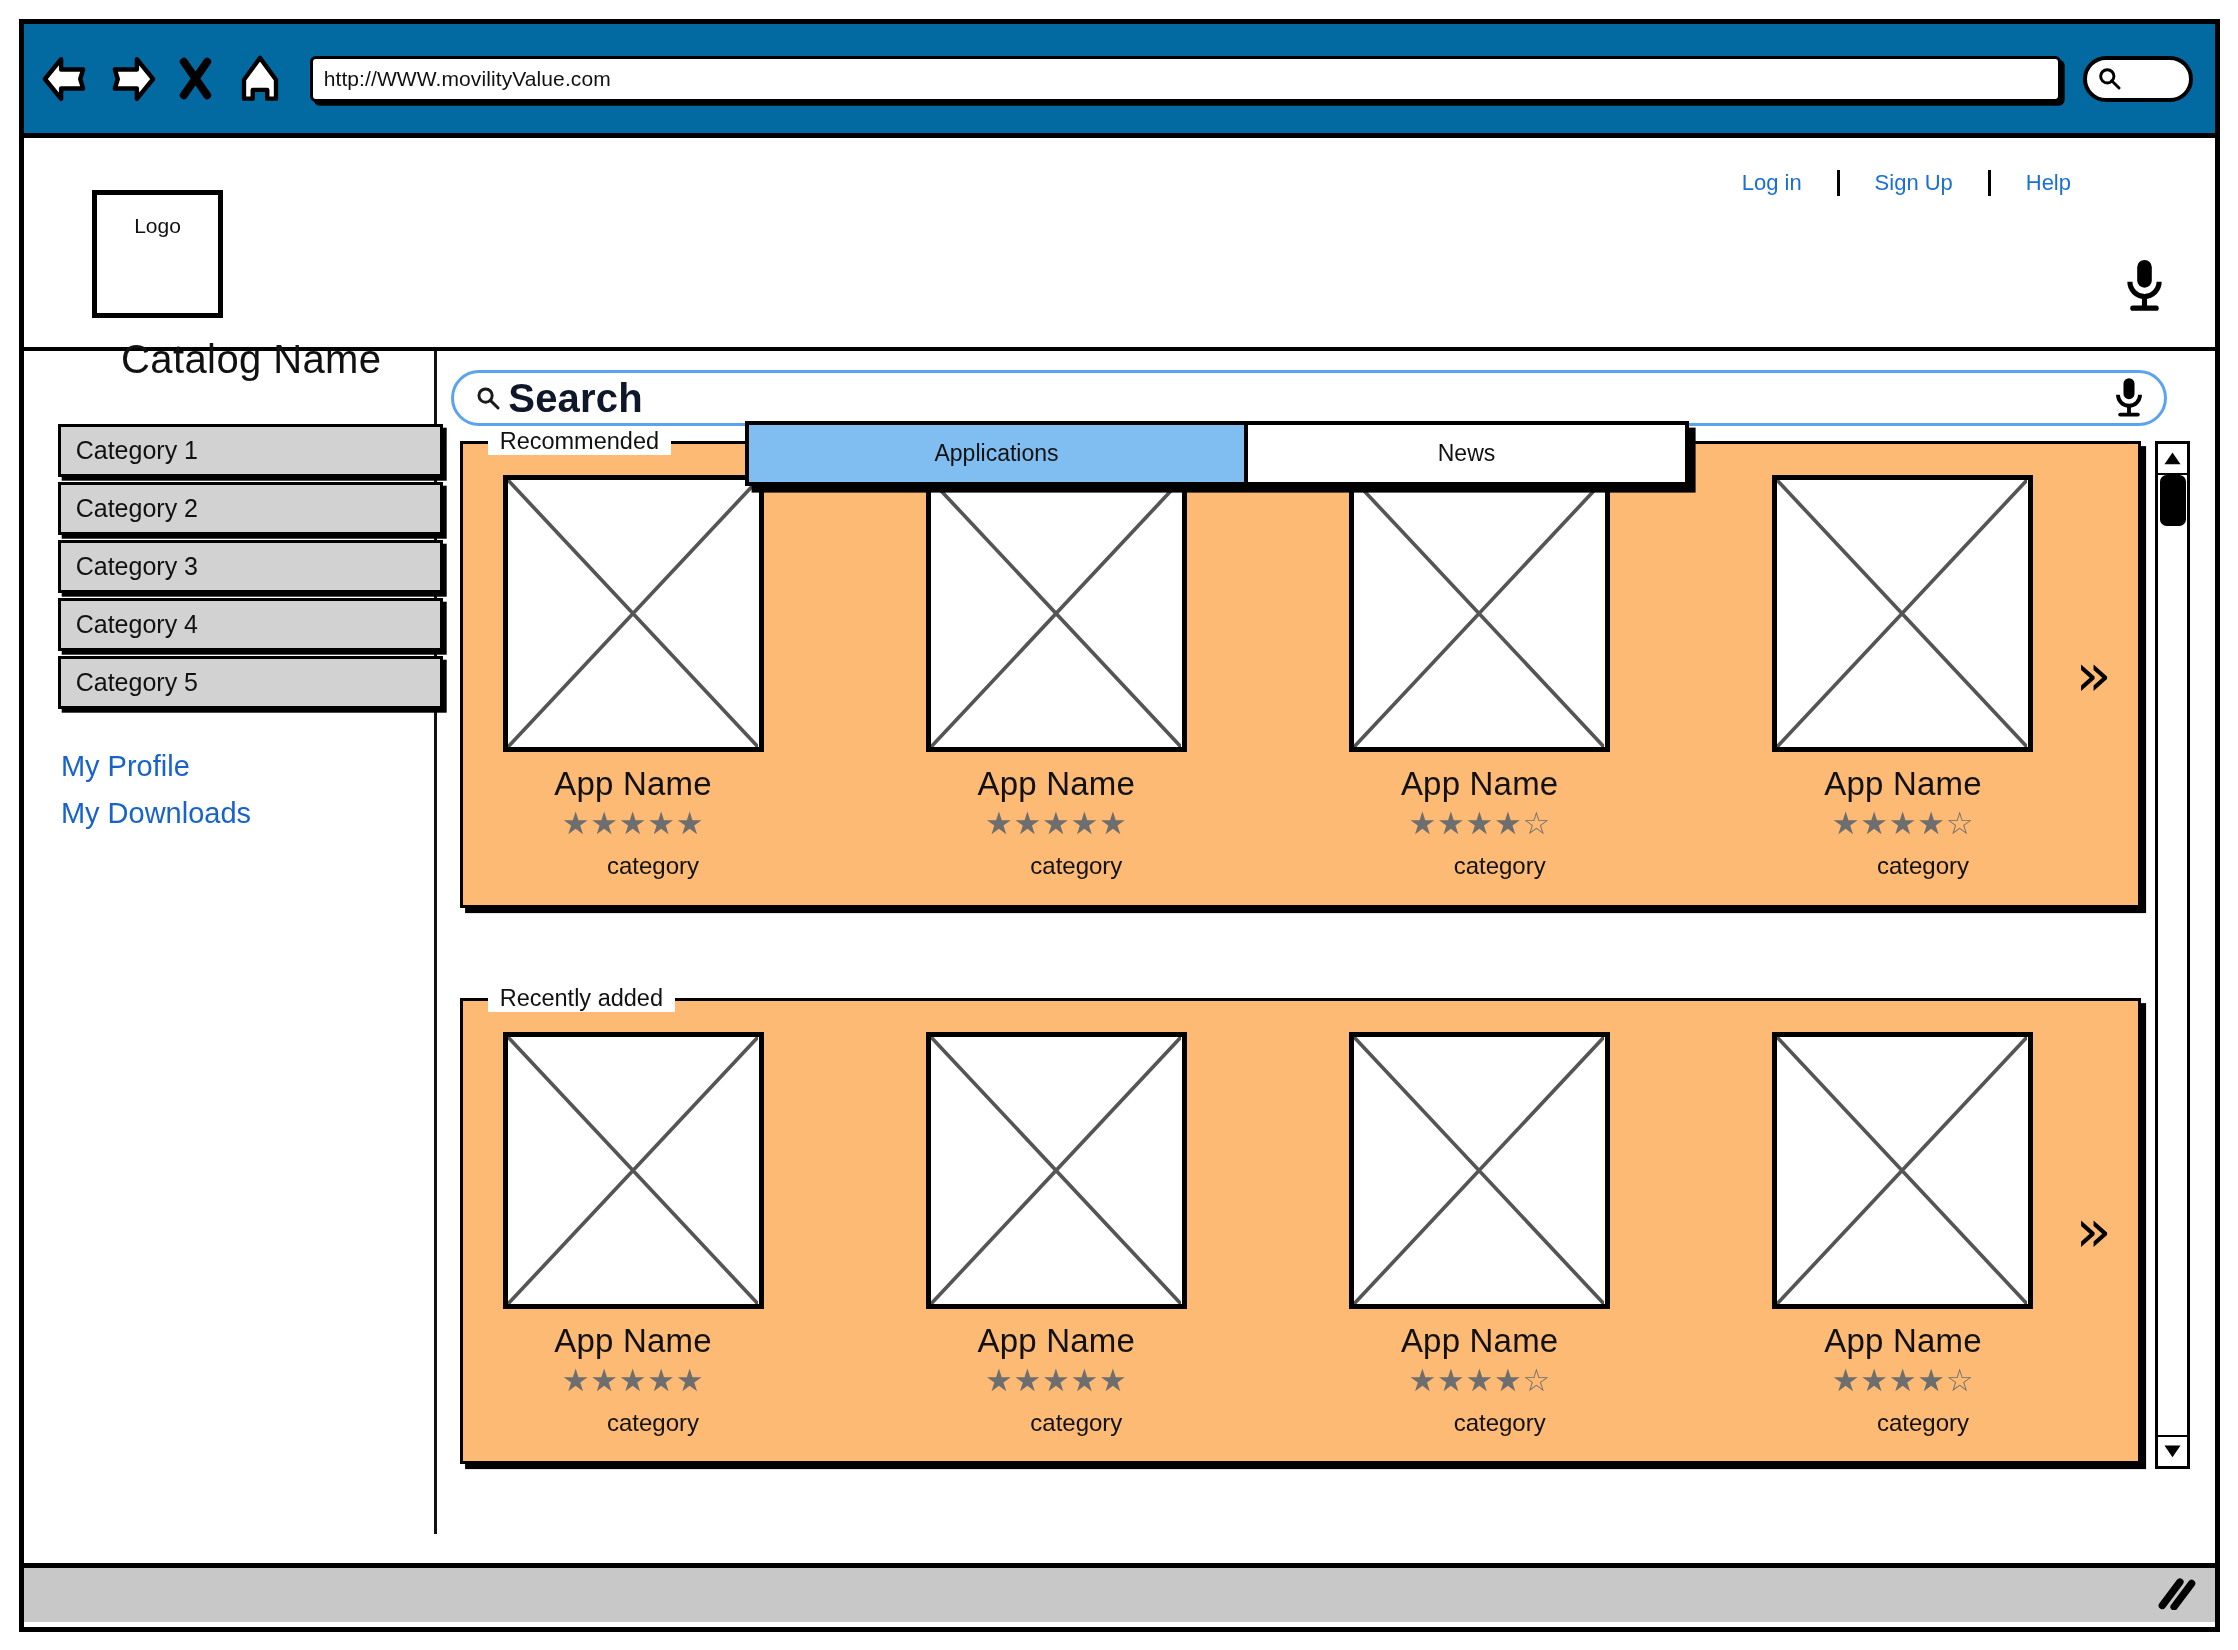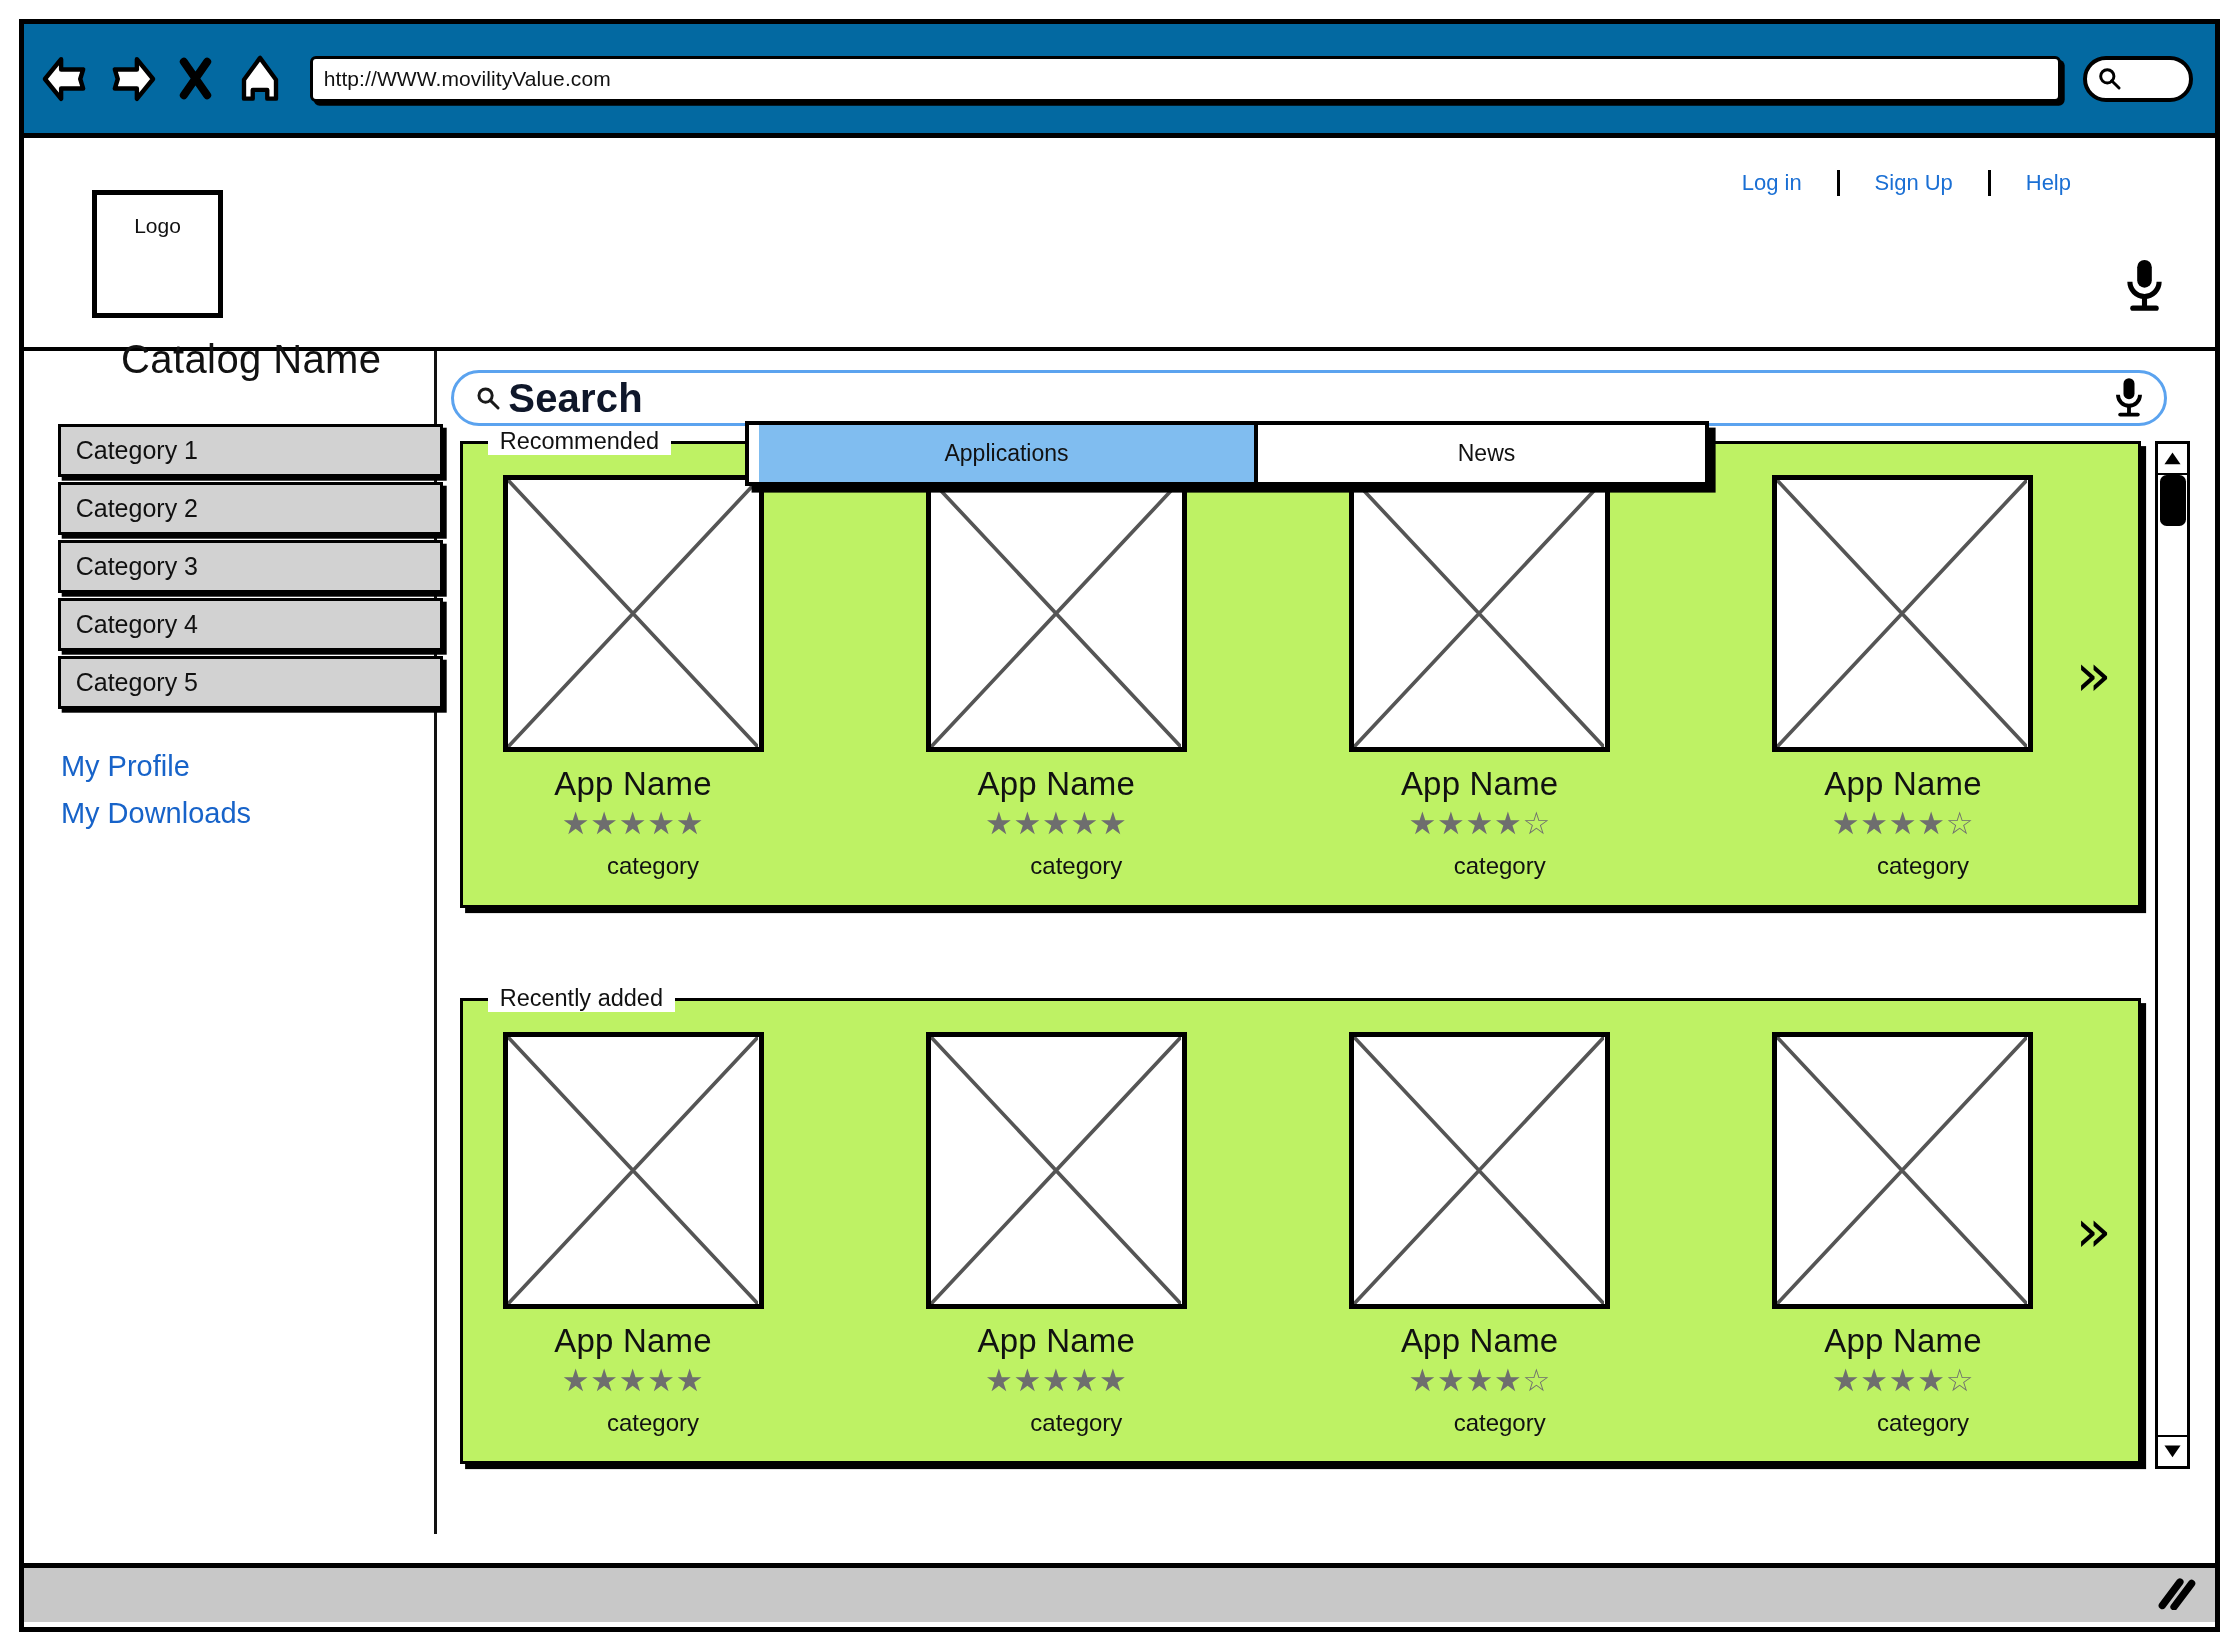--- a/index.html
+++ b/index.html
@@ -161,21 +161,20 @@
     z-index: 5;
   }
   .tab {
     height: 57px;
     display: flex;
     align-items: center;
     justify-content: center;
     font-size: 23px;
     color: #111;
     background: #fff;
-    margin-left: 10px;
   }
   .tab.active { background: #80bdf0; }
   .tab:first-child { width: 499px; border-right: 4.4px solid #000; }
   .tab:last-child  { width: 437px; }
 
   
   #body-region {
     position: relative;
     height: calc(100% - 213px - 4.4px);
   }
@@ -239,21 +238,21 @@
     color: #1763c9;
     margin-bottom: 13.2px;
     text-decoration: none;
   }
 
   
   .group-box {
     position: absolute;
     border: 3.7px solid #000;
     box-shadow: 5.1px 5.1px 0 #000;
-    background: #bef264;
+    background: #fdba74;
     text-align: right;
   }
   #group-recommended { left: 436px; top: 90px; width: 1681px; height: 467px; }
   #group-recent      { left: 436px; top: 647px; width: 1681px; height: 466px; }
 
   .group-legend {
     position: absolute;
     top: -16px;
     left: 25px;
     background: #fff;

